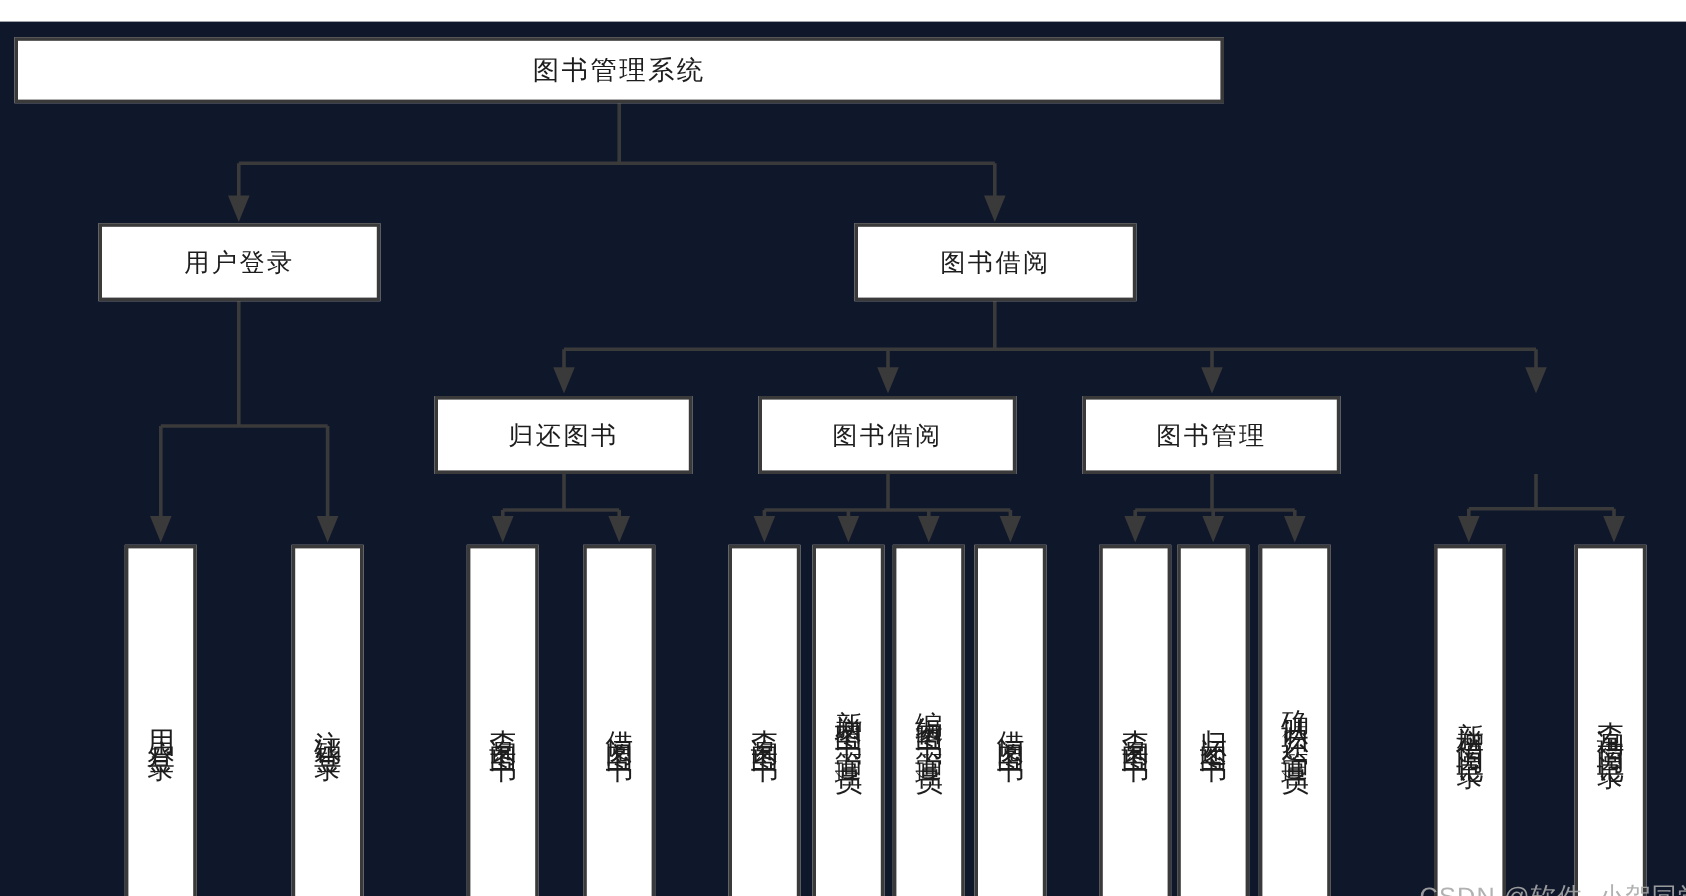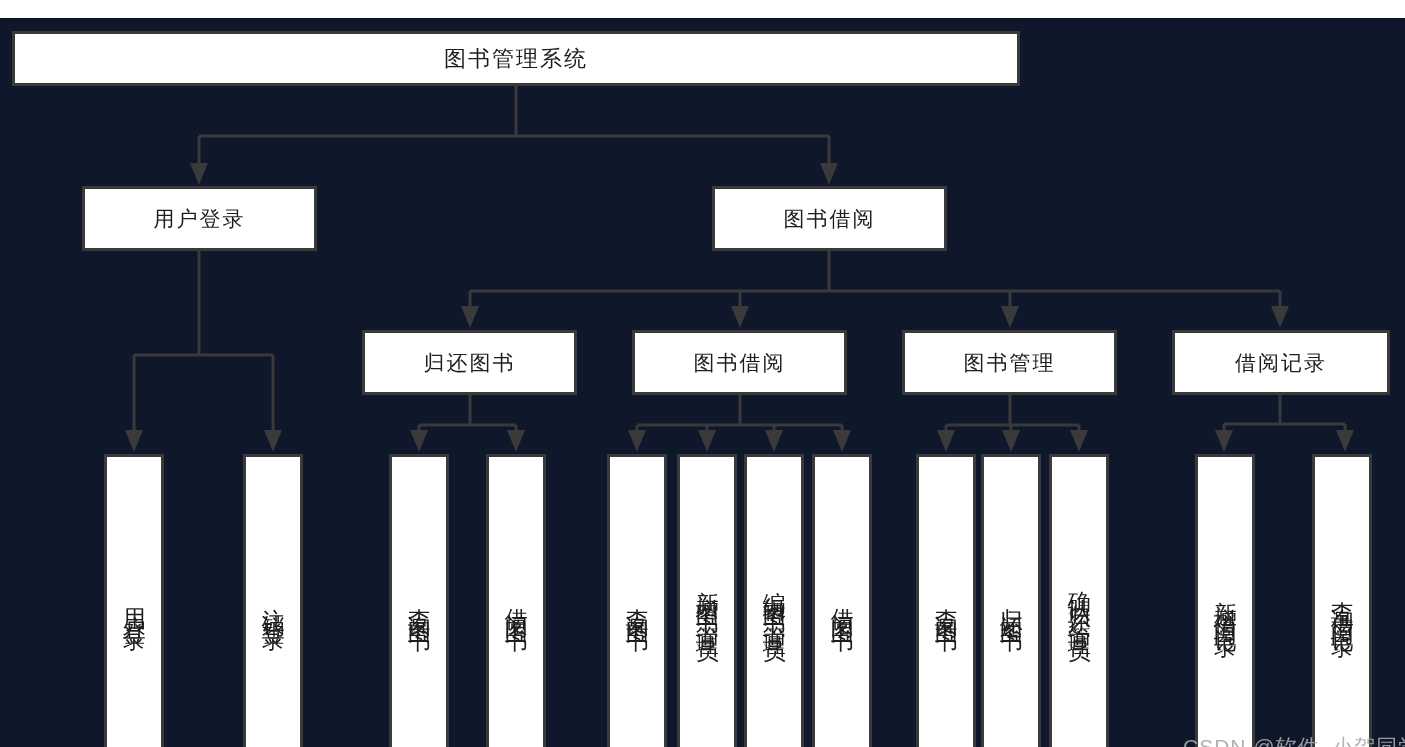--- a/index.html
+++ b/index.html
@@ -109,23 +109,20 @@
 
   <div class="node" style="left:362px; top:312px; width:215px; height:65px;">
     <span class="h-label">归还图书</span>
   </div>
   <div class="node" style="left:632px; top:312px; width:215px; height:65px;">
     <span class="h-label">图书借阅</span>
   </div>
   <div class="node" style="left:902px; top:312px; width:215px; height:65px;">
     <span class="h-label">图书管理</span>
   </div>
-  <div class="node" style="left:1172px; top:312px; width:218px; height:65px;">
-    <span class="h-label">借阅记录</span>
-  </div>
 
   <div class="node leaf" style="left:104px;">
     <span class="vtext">用户登录</span>
   </div>
   <div class="node leaf" style="left:243px;">
     <span class="vtext">注销登录</span>
   </div>
 
   <div class="node leaf" style="left:389px;">
     <span class="vtext">查询图书</span>

